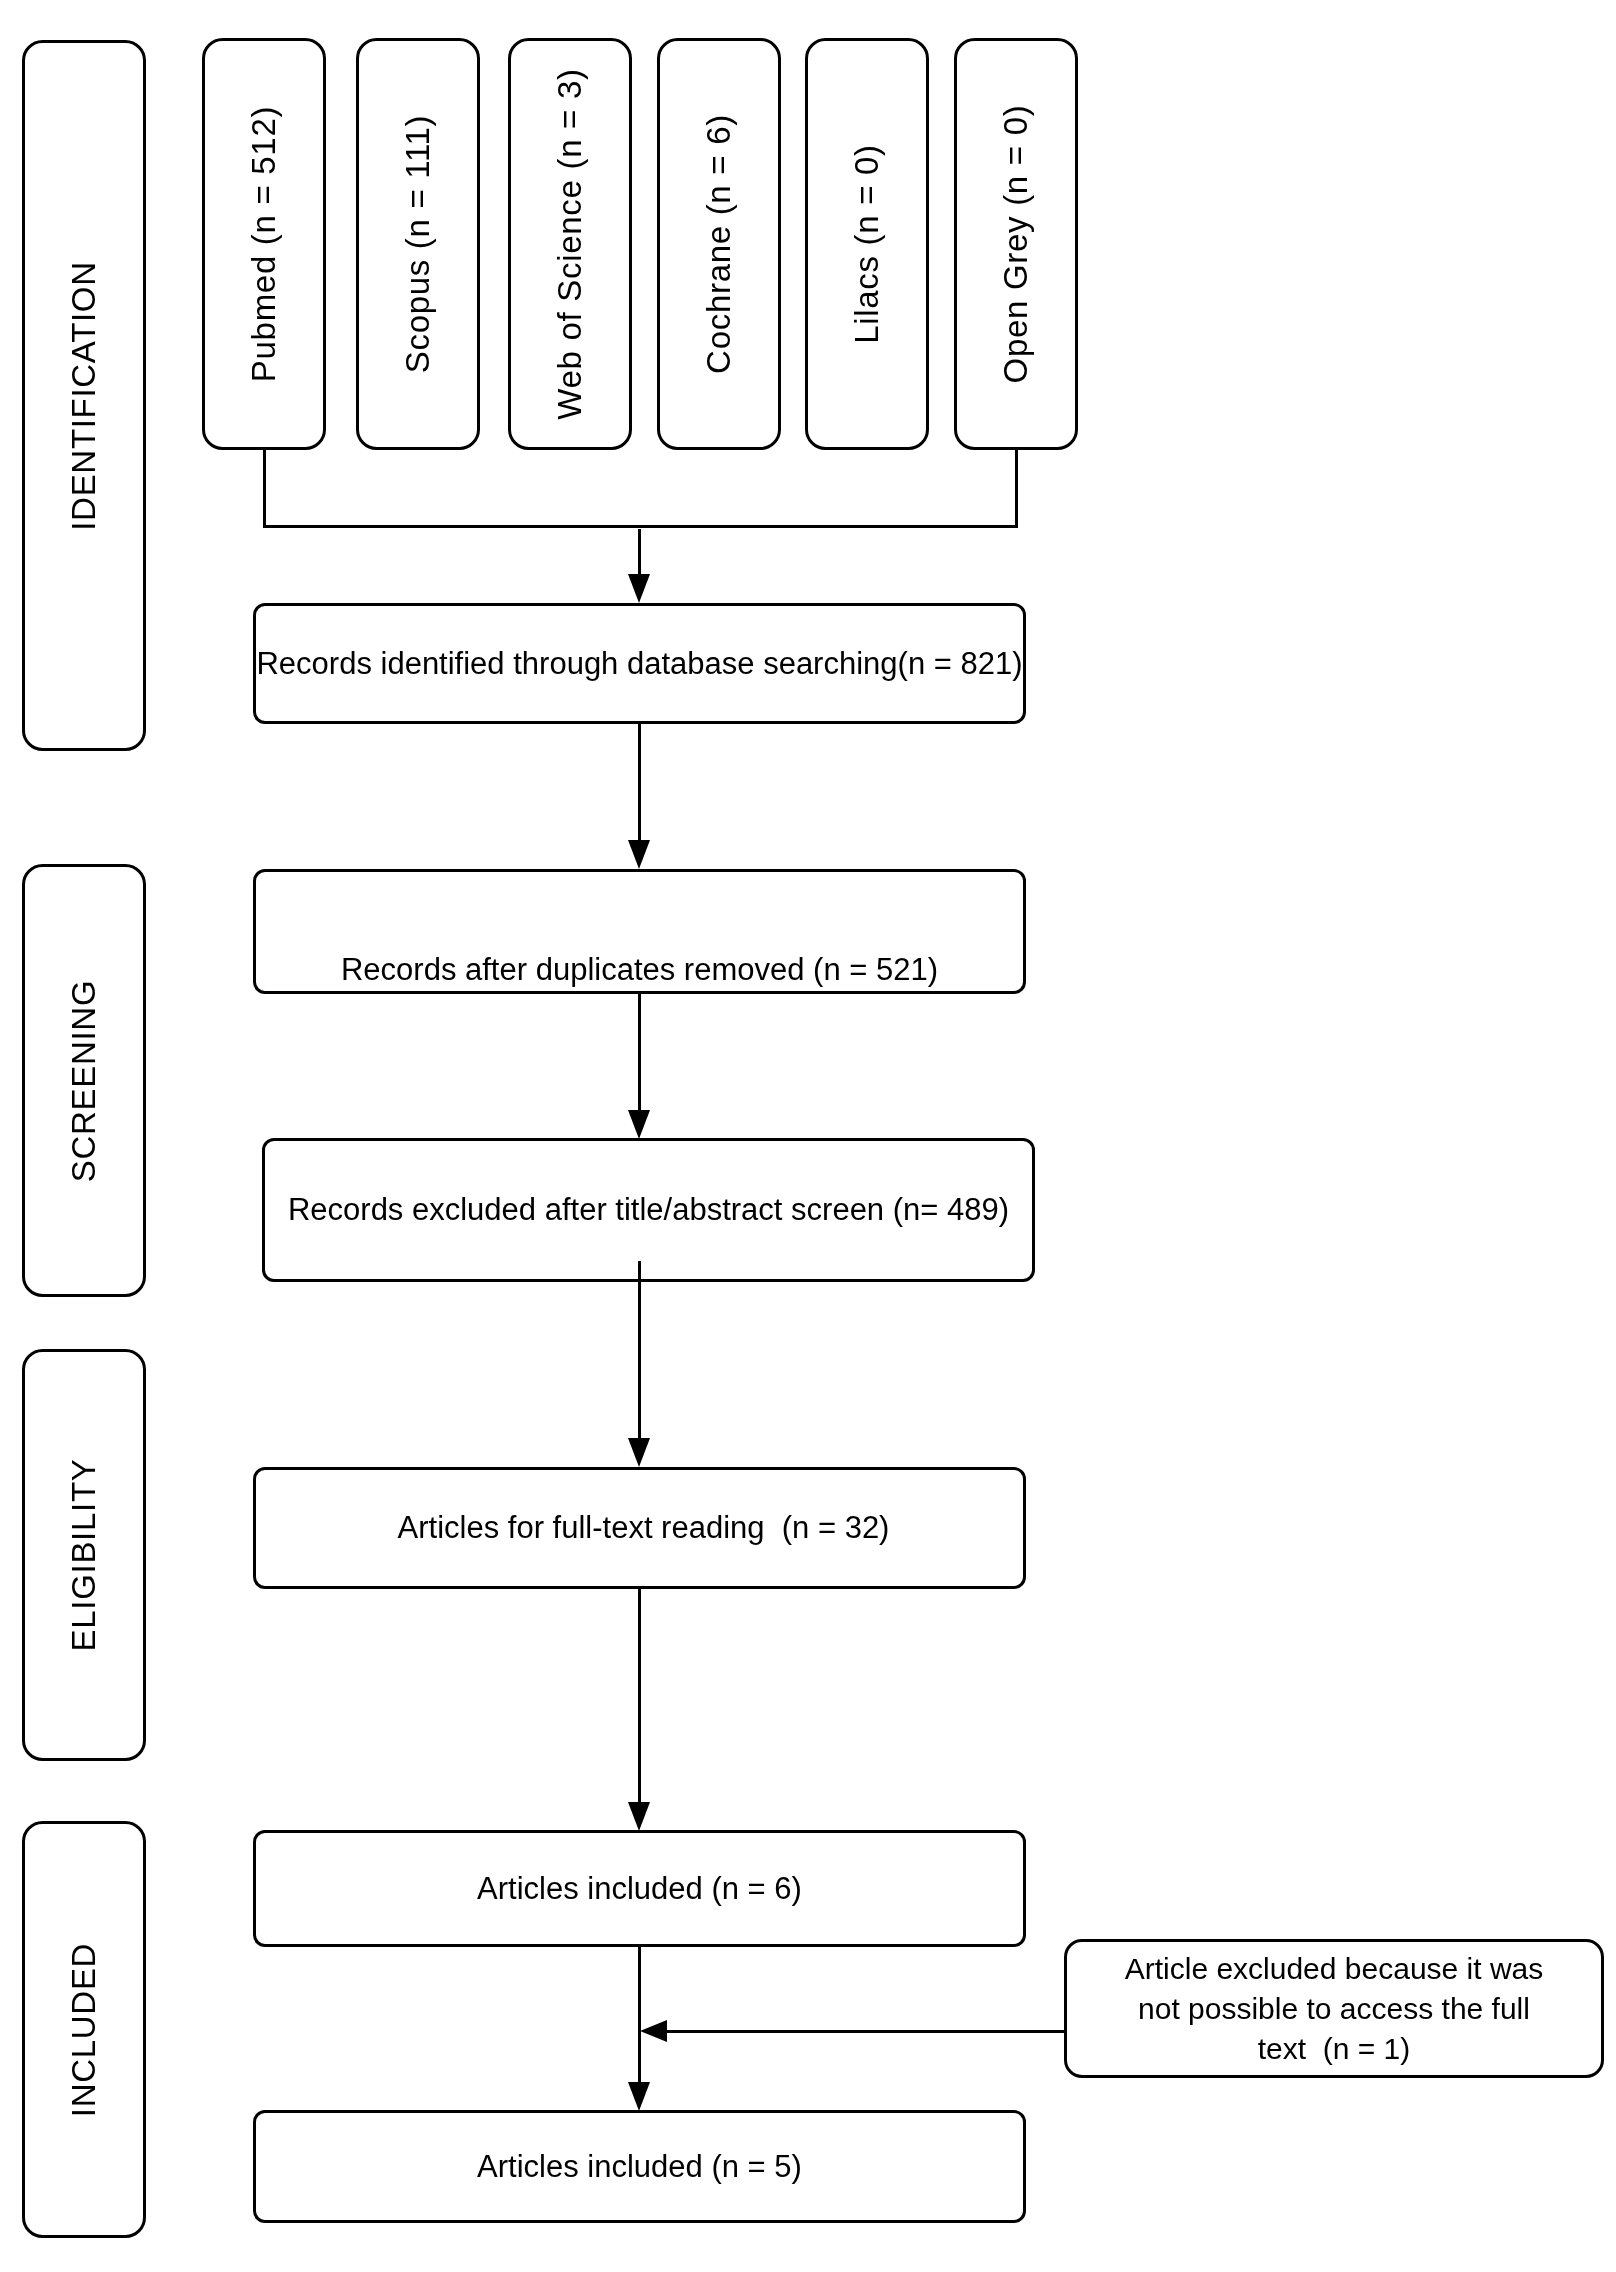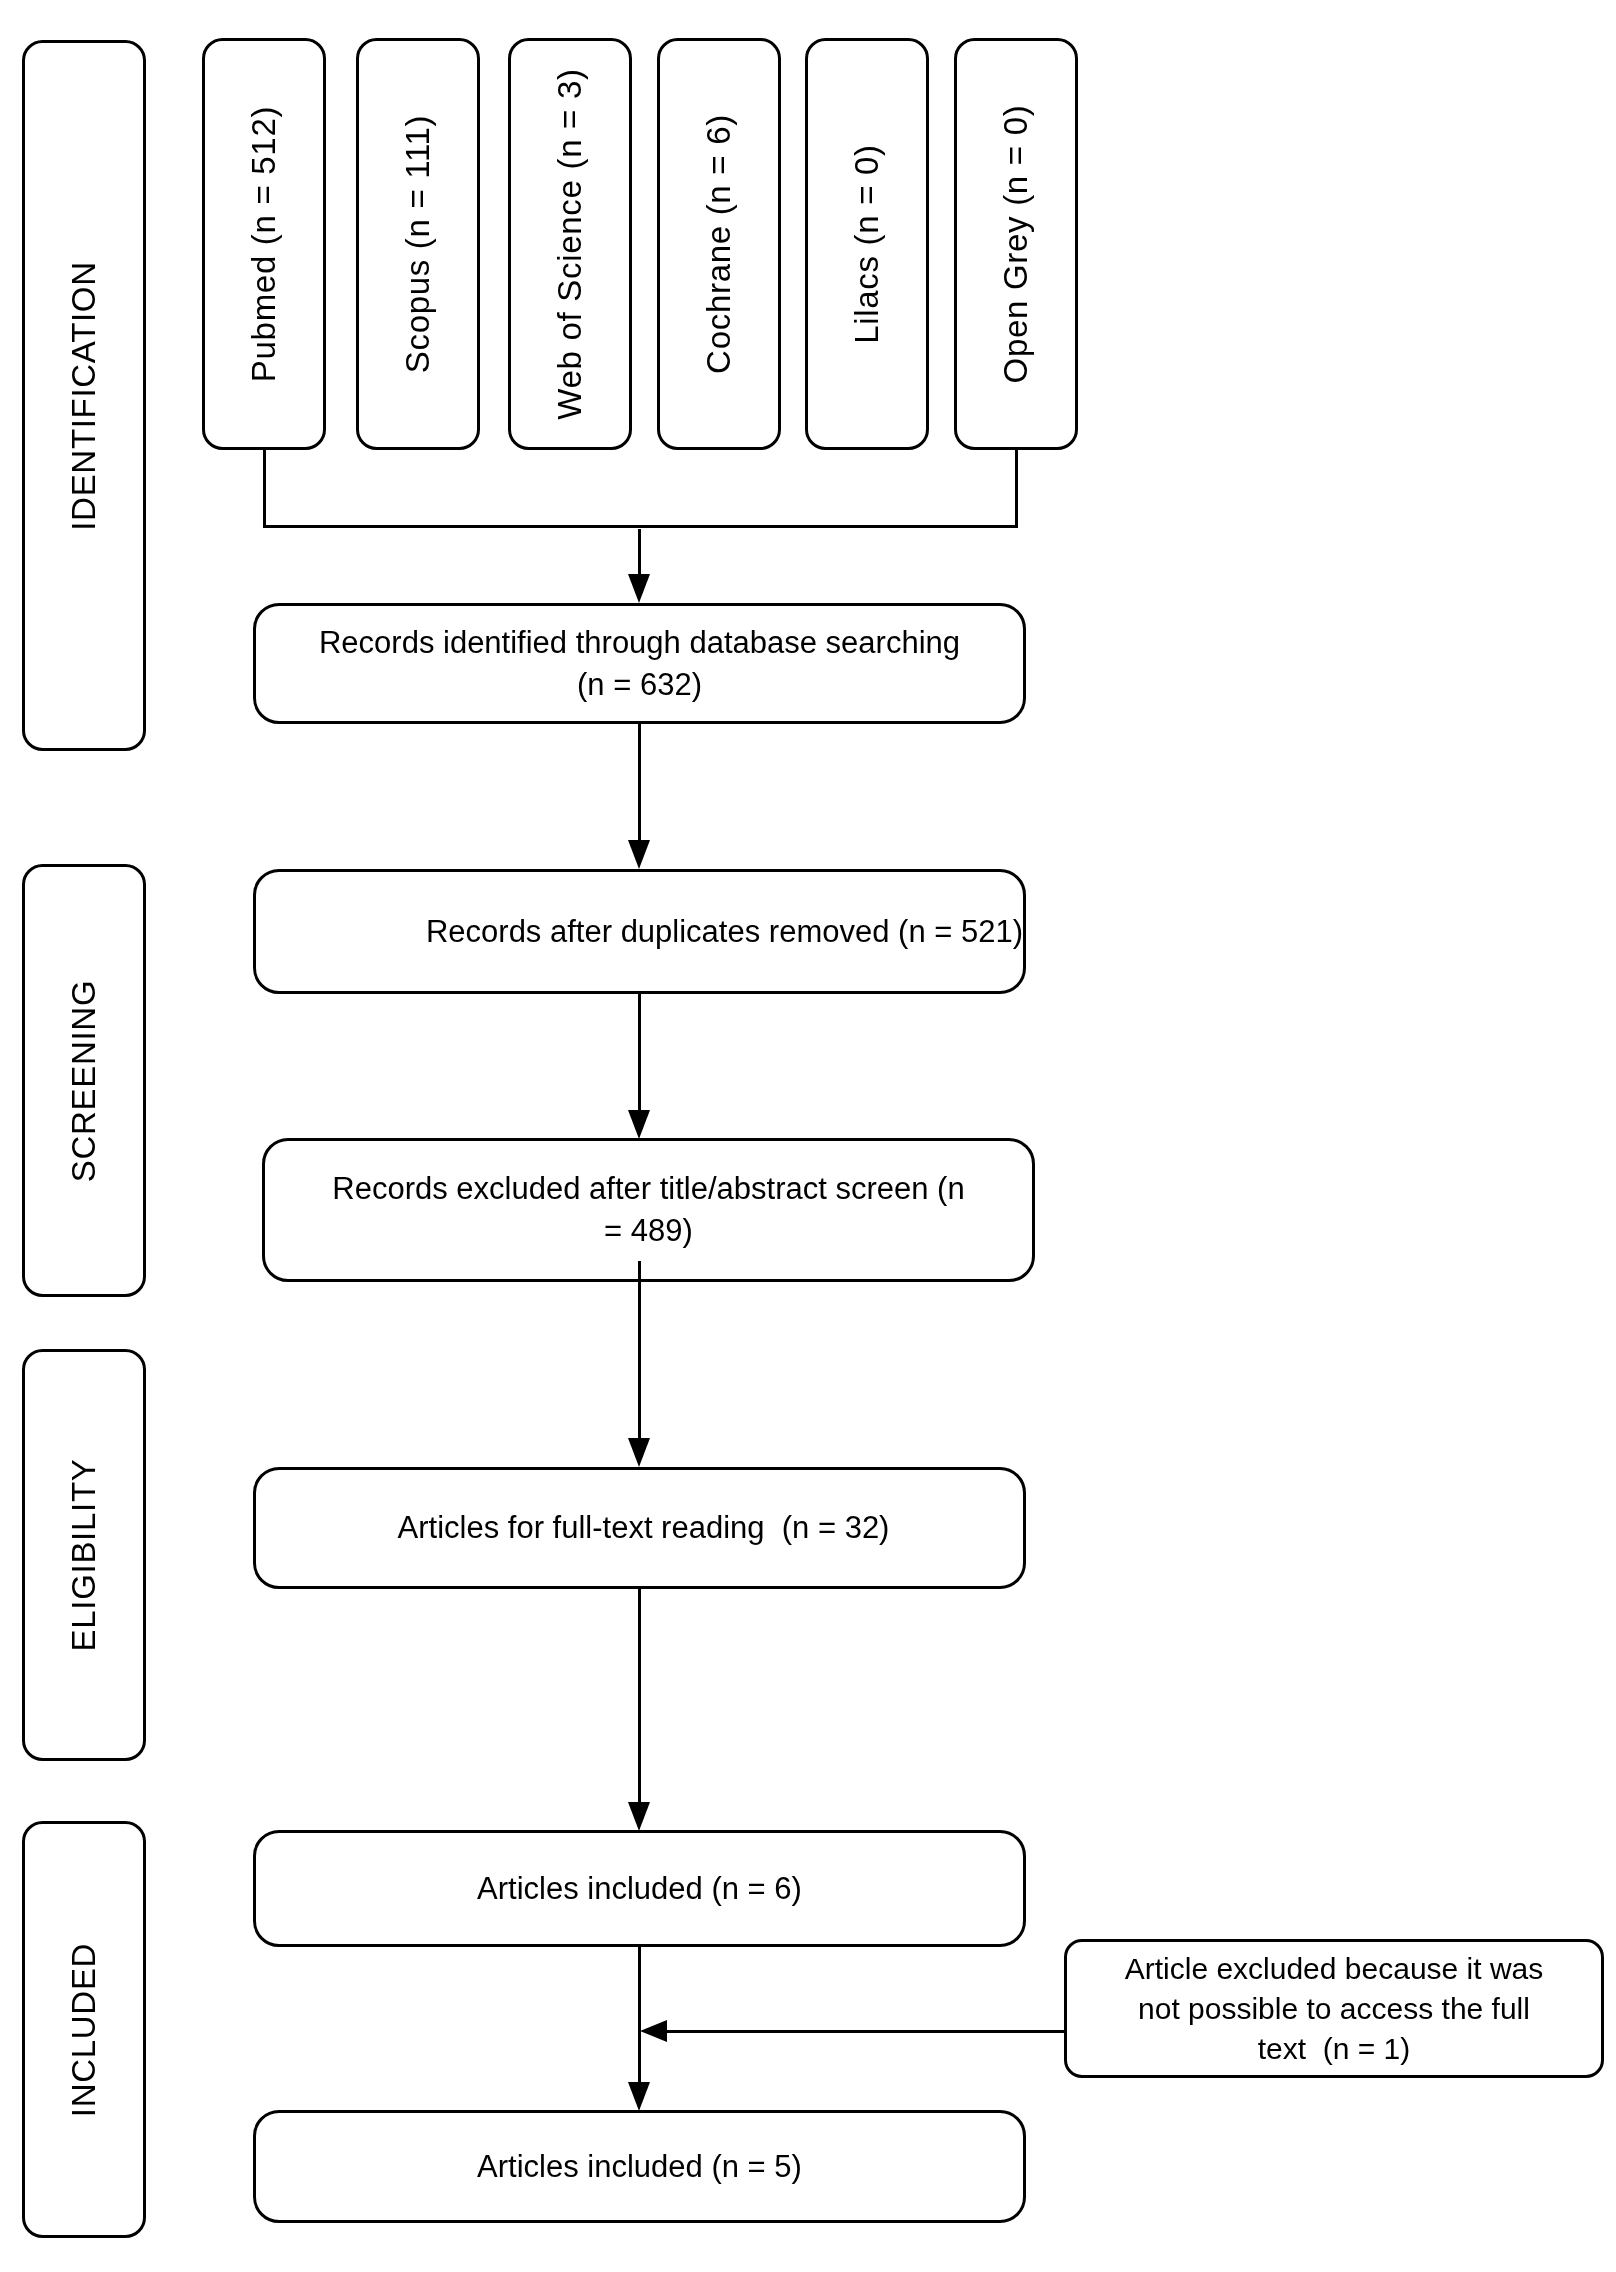--- a/index.html
+++ b/index.html
@@ -21,23 +21,23 @@
     align-items: center;
     justify-content: center;
   }
   .vbox .vtext {
     transform: rotate(-90deg);
     white-space: pre;
     font-size: 33px;
     letter-spacing: 0.7px;
   }
   .flowbox {
-    flex-direction: column;
+    flex-direction: row;
     text-align: center;
-    border-radius: 26px;
+    border-radius: 12px;
   }
   .flowbox .fline {
     white-space: pre;
     font-size: 31px;
     line-height: 42px;
   }
   .sidebox {
     flex-direction: column;
     text-align: center;
     border-radius: 18px;
@@ -101,21 +101,21 @@
   </div>
 
   <div class="line" style="left:263px; top:449px; width:2.7px; height:79px;"></div>
   <div class="line" style="left:1015px; top:449px; width:2.7px; height:79px;"></div>
   <div class="line" style="left:263px; top:525px; width:755px; height:3.4px;"></div>
   <div class="line" style="left:638px; top:529px; width:2.7px; height:48px;"></div>
   <div class="arrow-down" style="left:628px; top:574px;"></div>
 
   <div class="box flowbox" style="left:253px; top:603px; width:773px; height:121px;">
     <div class="fline">Records identified through database searching</div>
-    <div class="fline">(n = 632)</div>
+    <div class="fline">(n = 821)</div>
   </div>
 
   <div class="line" style="left:638px; top:723px; width:2.7px; height:119px;"></div>
   <div class="arrow-down" style="left:628px; top:840px;"></div>
 
   <div class="box flowbox" style="left:253px; top:869px; width:773px; height:125px;align-items:flex-end;">
     <div class="fline">Records after duplicates removed (n = 521)</div>
   </div>
 
   <div class="line" style="left:638px; top:994px; width:2.7px; height:119px;"></div>

